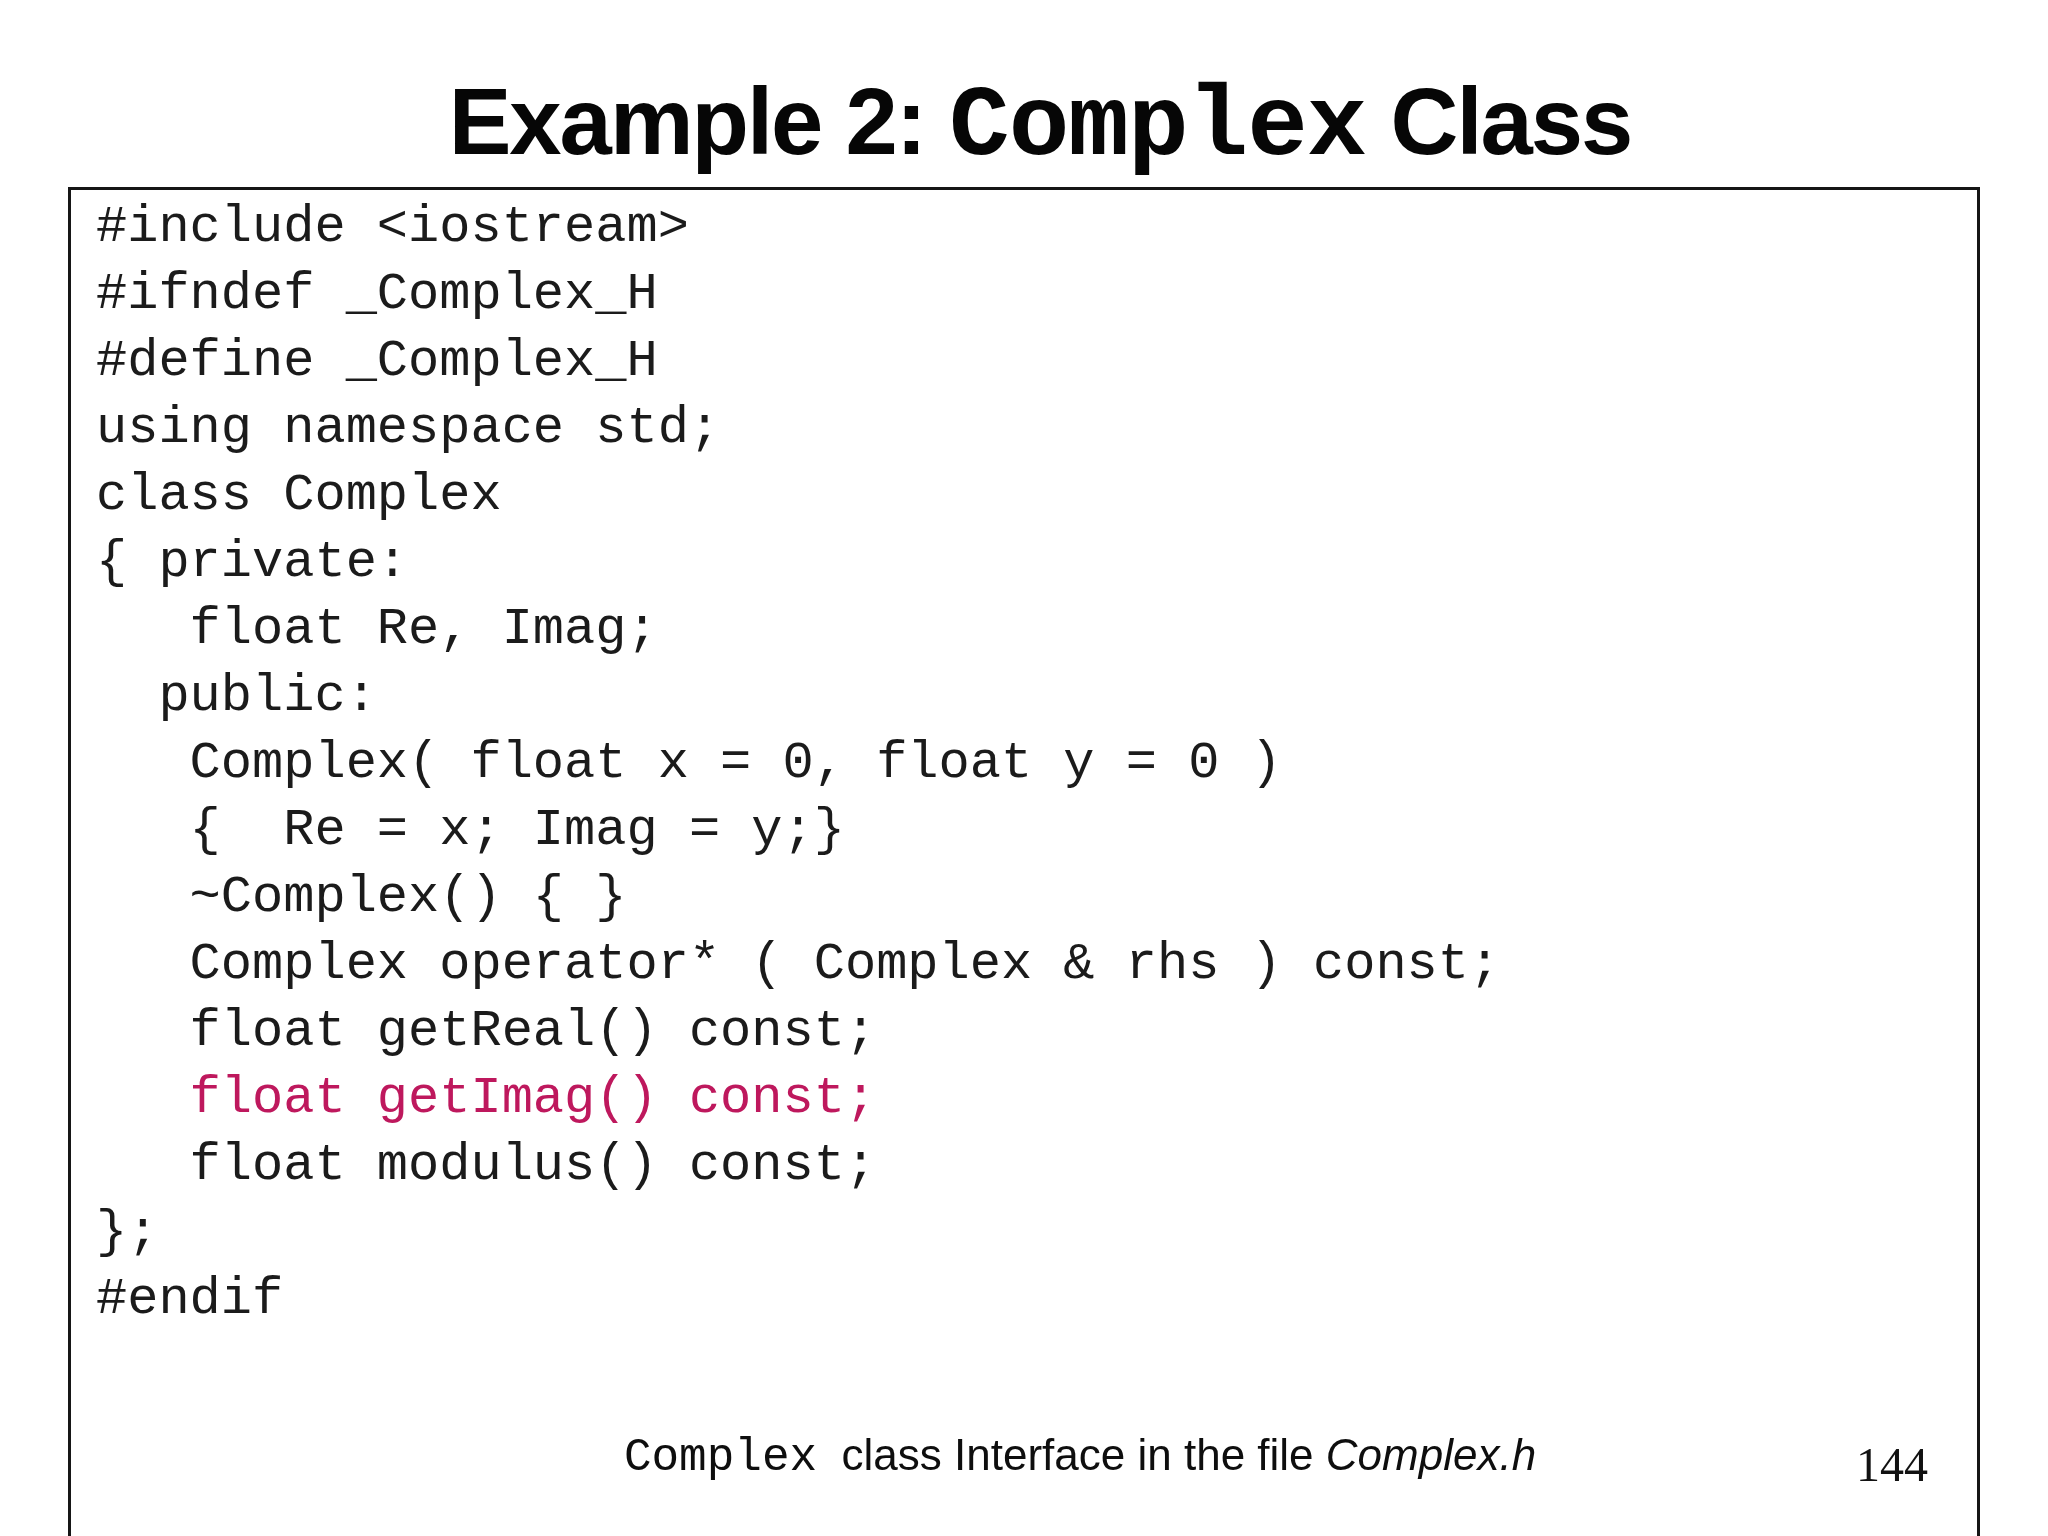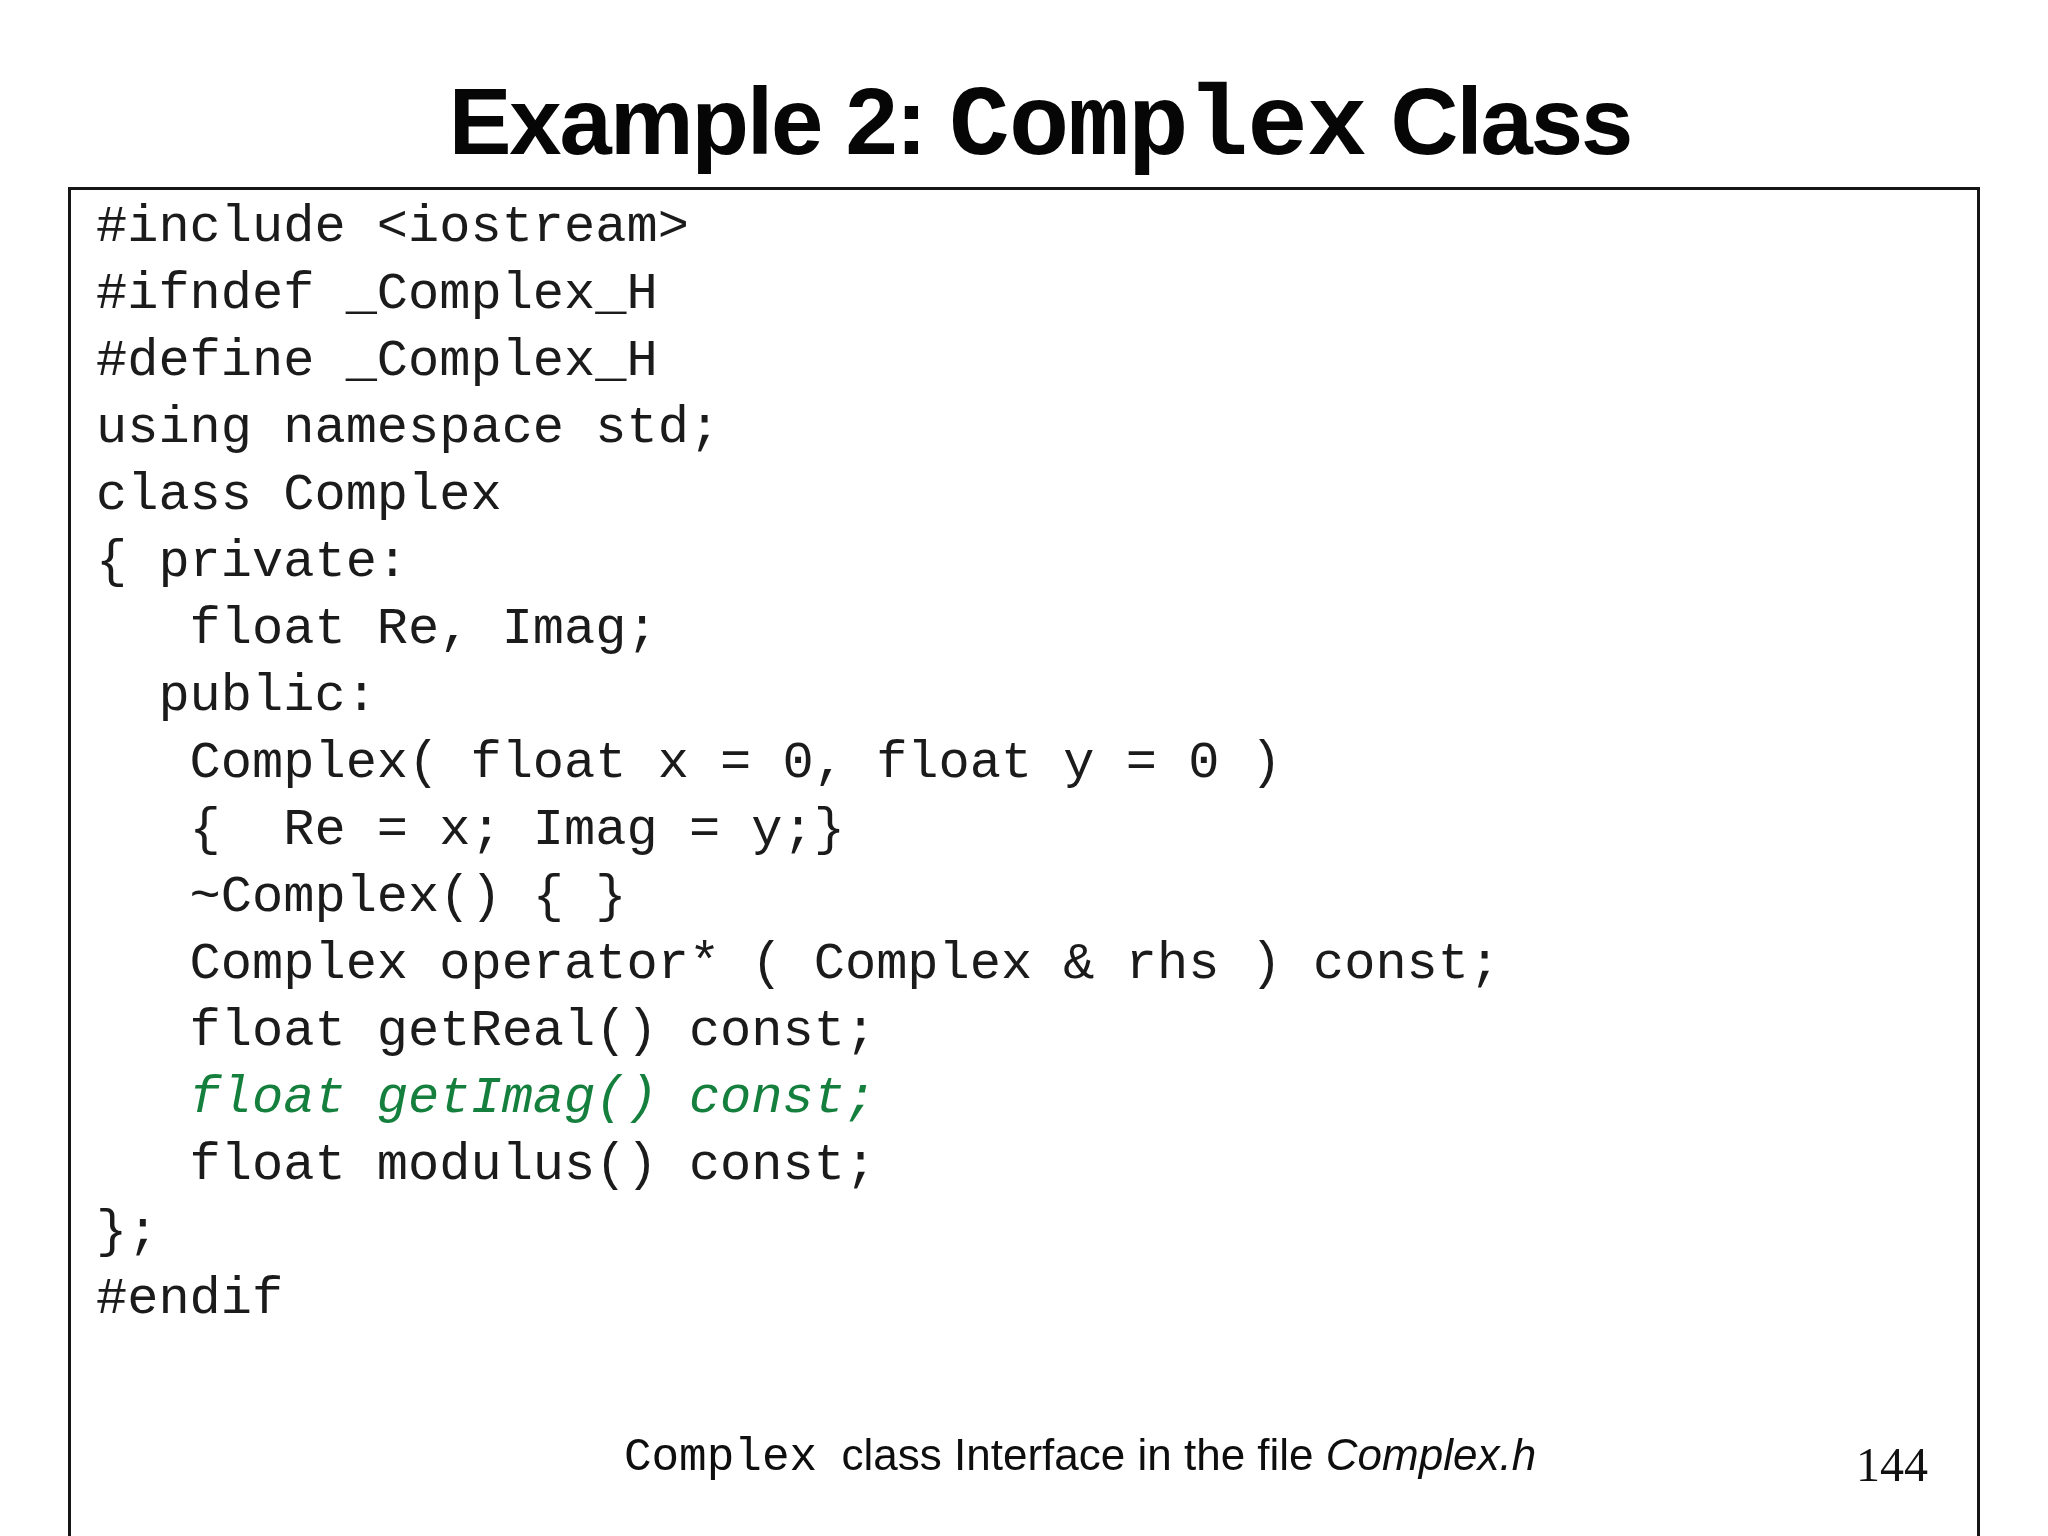--- a/index.html
+++ b/index.html
@@ -85,21 +85,21 @@
       <div class="code-line" style="color: rgb(27, 27, 27);">using namespace std;</div>
       <div class="code-line" style="color: rgb(27, 27, 27);">class Complex</div>
       <div class="code-line" style="color: rgb(27, 27, 27);">{ private:</div>
       <div class="code-line" style="color: rgb(27, 27, 27);">   float Re, Imag;</div>
       <div class="code-line" style="color: rgb(27, 27, 27);">  public:</div>
       <div class="code-line" style="color: rgb(27, 27, 27);">   Complex( float x = 0, float y = 0 )</div>
       <div class="code-line" style="color: rgb(27, 27, 27);">   {  Re = x; Imag = y;}</div>
       <div class="code-line" style="color: rgb(27, 27, 27);">   ~Complex() { }</div>
       <div class="code-line" style="color: rgb(27, 27, 27);">   Complex operator* ( Complex &amp; rhs ) const;</div>
       <div class="code-line" style="color: rgb(27, 27, 27);">   float getReal() const;</div>
-      <div class="code-line" style="color: #15803d; font-style: italic;">   float getImag() const;</div>
+      <div class="code-line" style="color: #be185d;">   float getImag() const;</div>
       <div class="code-line" style="color: rgb(27, 27, 27);">   float modulus() const;</div>
       <div class="code-line" style="color: rgb(27, 27, 27);">};</div>
       <div class="code-line" style="color: rgb(27, 27, 27);">#endif</div>
     </div>
 
   <div class="caption"><span class="caption-mono">Complex</span><span>  class Interface in the file </span><span class="caption-file">Complex.h</span></div>
 
   <div class="page-num">144</div>
 
 </div>

